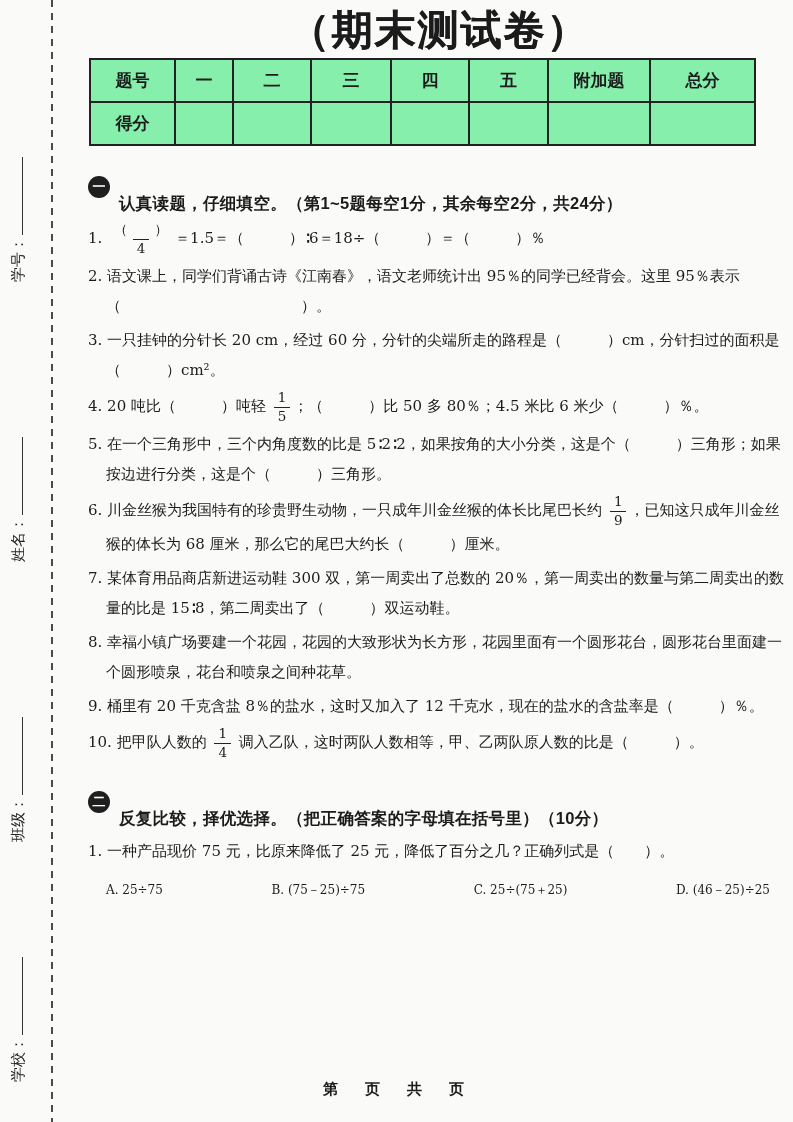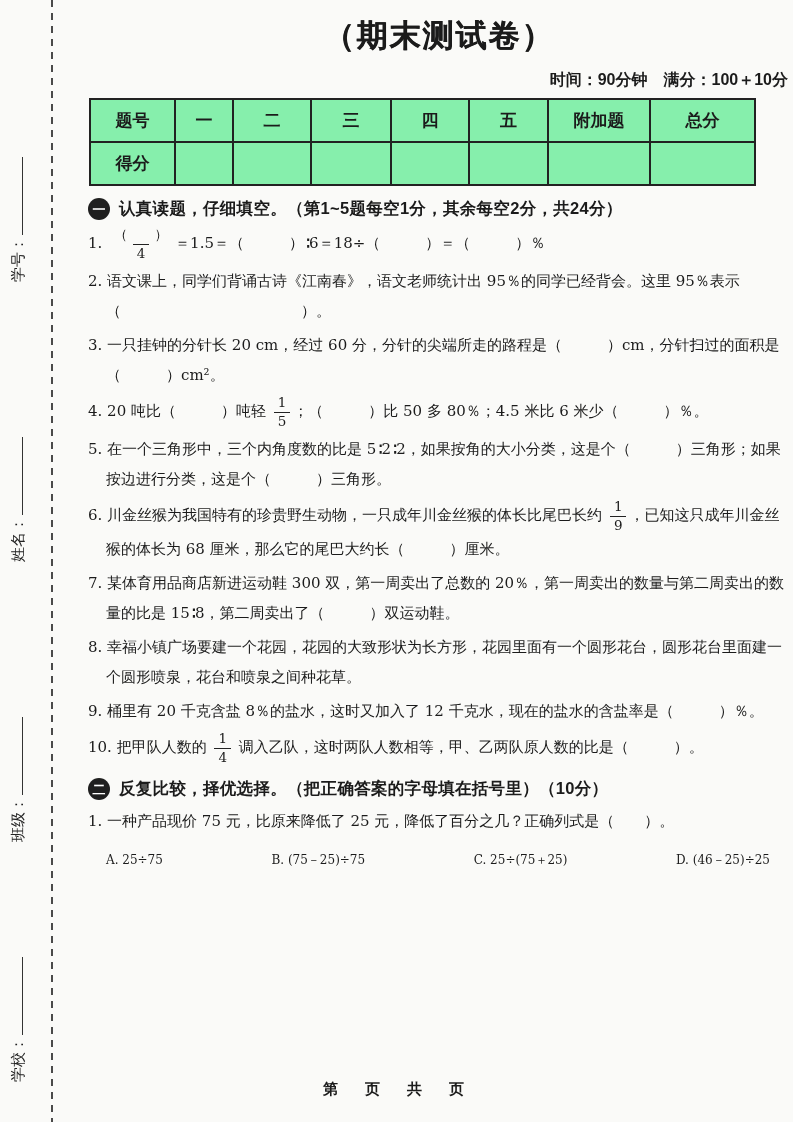--- a/index.html
+++ b/index.html
@@ -15,33 +15,33 @@
   
   .margin-strip{position:absolute;left:0;top:1122px;width:1122px;height:46px;
     transform:rotate(-90deg);transform-origin:0 0;}
   .mitem{position:absolute;top:8px;white-space:nowrap;display:inline-flex;align-items:baseline;}
   .mlabel{font-size:15px;color:#222;font-family:"Liberation Sans",sans-serif;}
   .mline{display:inline-block;width:78px;border-bottom:1.8px solid #333;height:14px;margin-left:2px;}
   
   .content{position:absolute;left:88px;top:0;width:702px;}
   .title{margin:34px 0 0;font-size:43px;line-height:1.15;text-align:center;font-weight:900;
     letter-spacing:1px;font-family:"Liberation Sans",sans-serif;text-shadow:0.6px 0 0 currentColor;}
-  .subtitle{margin:15px 0 0;font-size:31px;text-align:center;font-weight:800;letter-spacing:2px;
+  .subtitle{margin:3px 0 0;font-size:41px;text-align:center;font-weight:800;letter-spacing:2px;
     font-family:"Liberation Sans",sans-serif;text-shadow:0.4px 0 0 currentColor;}
   .info{margin:13px 2px 7px 0;text-align:right;font-size:16px;font-weight:700;
     font-family:"Liberation Sans",sans-serif;}
   table.score{border-collapse:collapse;table-layout:fixed;width:665px;margin-left:1px;}
   .score td{border:2px solid #222;height:39px;text-align:center;font-size:17px;font-weight:700;
     font-family:"Liberation Sans",sans-serif;background:#86efac;}
   .sec-header{display:flex;align-items:center;gap:9px;margin:12px 0 6px;
     font-family:"Liberation Sans",sans-serif;}
   .sec-icon{width:22px;height:22px;border-radius:50%;background:#1f1f1f;color:#fff;
     font-size:13px;font-weight:700;display:flex;align-items:center;justify-content:center;
     flex:0 0 22px;line-height:1;}
-  .sec-title{font-size:16.5px;font-weight:800;letter-spacing:0.3px;}
+  .sec-title{font-size:16.5px;font-weight:800;letter-spacing:0.3px;margin-top:35px;}
   .q{font-size:15px;line-height:2.0;padding-left:18px;text-indent:-18px;margin:0 0 4px;}
   .q.sub{text-indent:0;margin-bottom:2px;}
   .frac{display:inline-flex;flex-direction:column;align-items:center;vertical-align:middle;
     line-height:1.3;font-size:0.9em;margin:0 3px;text-indent:0;}
   .frac .num{padding:0 4px;}
   .frac .den{border-top:1.6px solid #222;padding:0 4px;}
   .options{display:flex;justify-content:space-between;padding-left:18px;padding-right:20px;
     font-size:12px;margin-top:14px;line-height:1.8;}
   .footer{position:absolute;left:0;right:0;bottom:23px;text-align:center;font-size:15px;
     letter-spacing:6px;font-weight:600;}
@@ -65,21 +65,20 @@
         <span class="mline"></span>
       </span>
       <span class="mitem" style="left: 840px;">
         <span class="mlabel">学号：</span>
         <span class="mline"></span>
       </span>
     </div>
 
   <div class="content">
     <h2 class="subtitle">（期末测试卷）</h2>
-    <div class="info">时间：90分钟　满分：100＋10分</div>
 
     <table class="score">
       <colgroup>
         <col style="width:85px">
           <col style="width:58px">
           <col style="width:78px">
           <col style="width:80px">
         <col style="width:78px">
           <col style="width:79px">
           <col style="width:102px">

